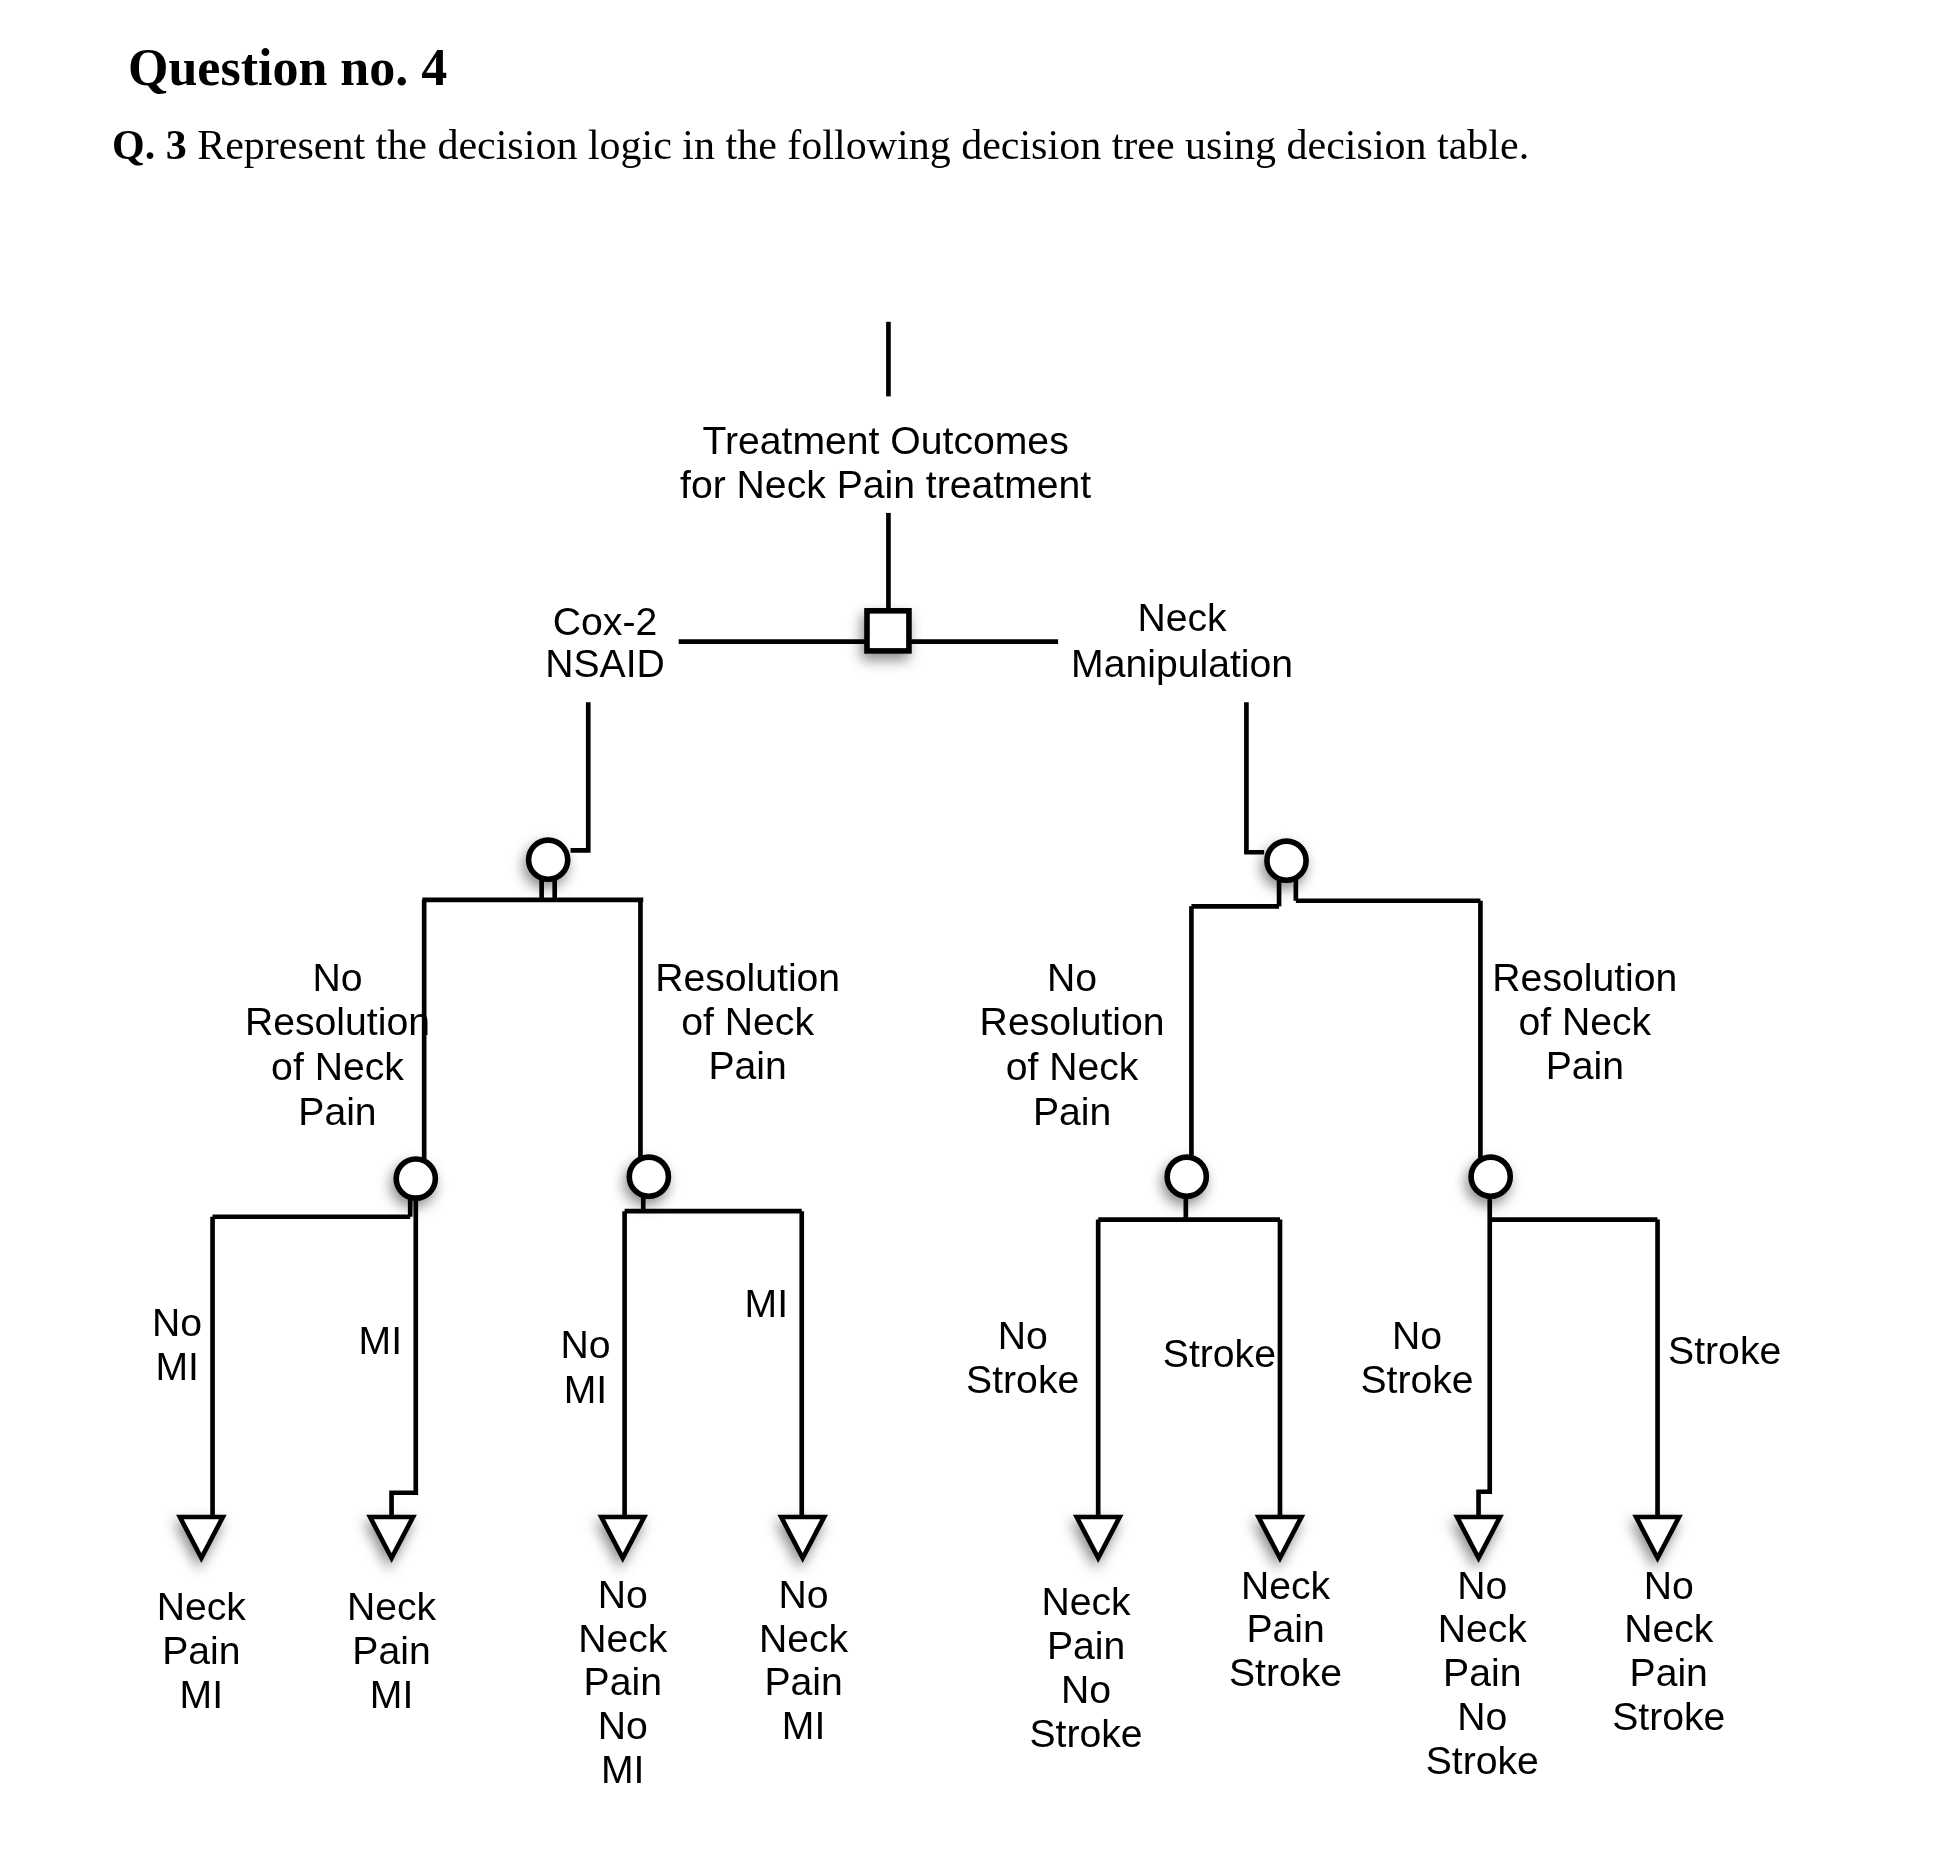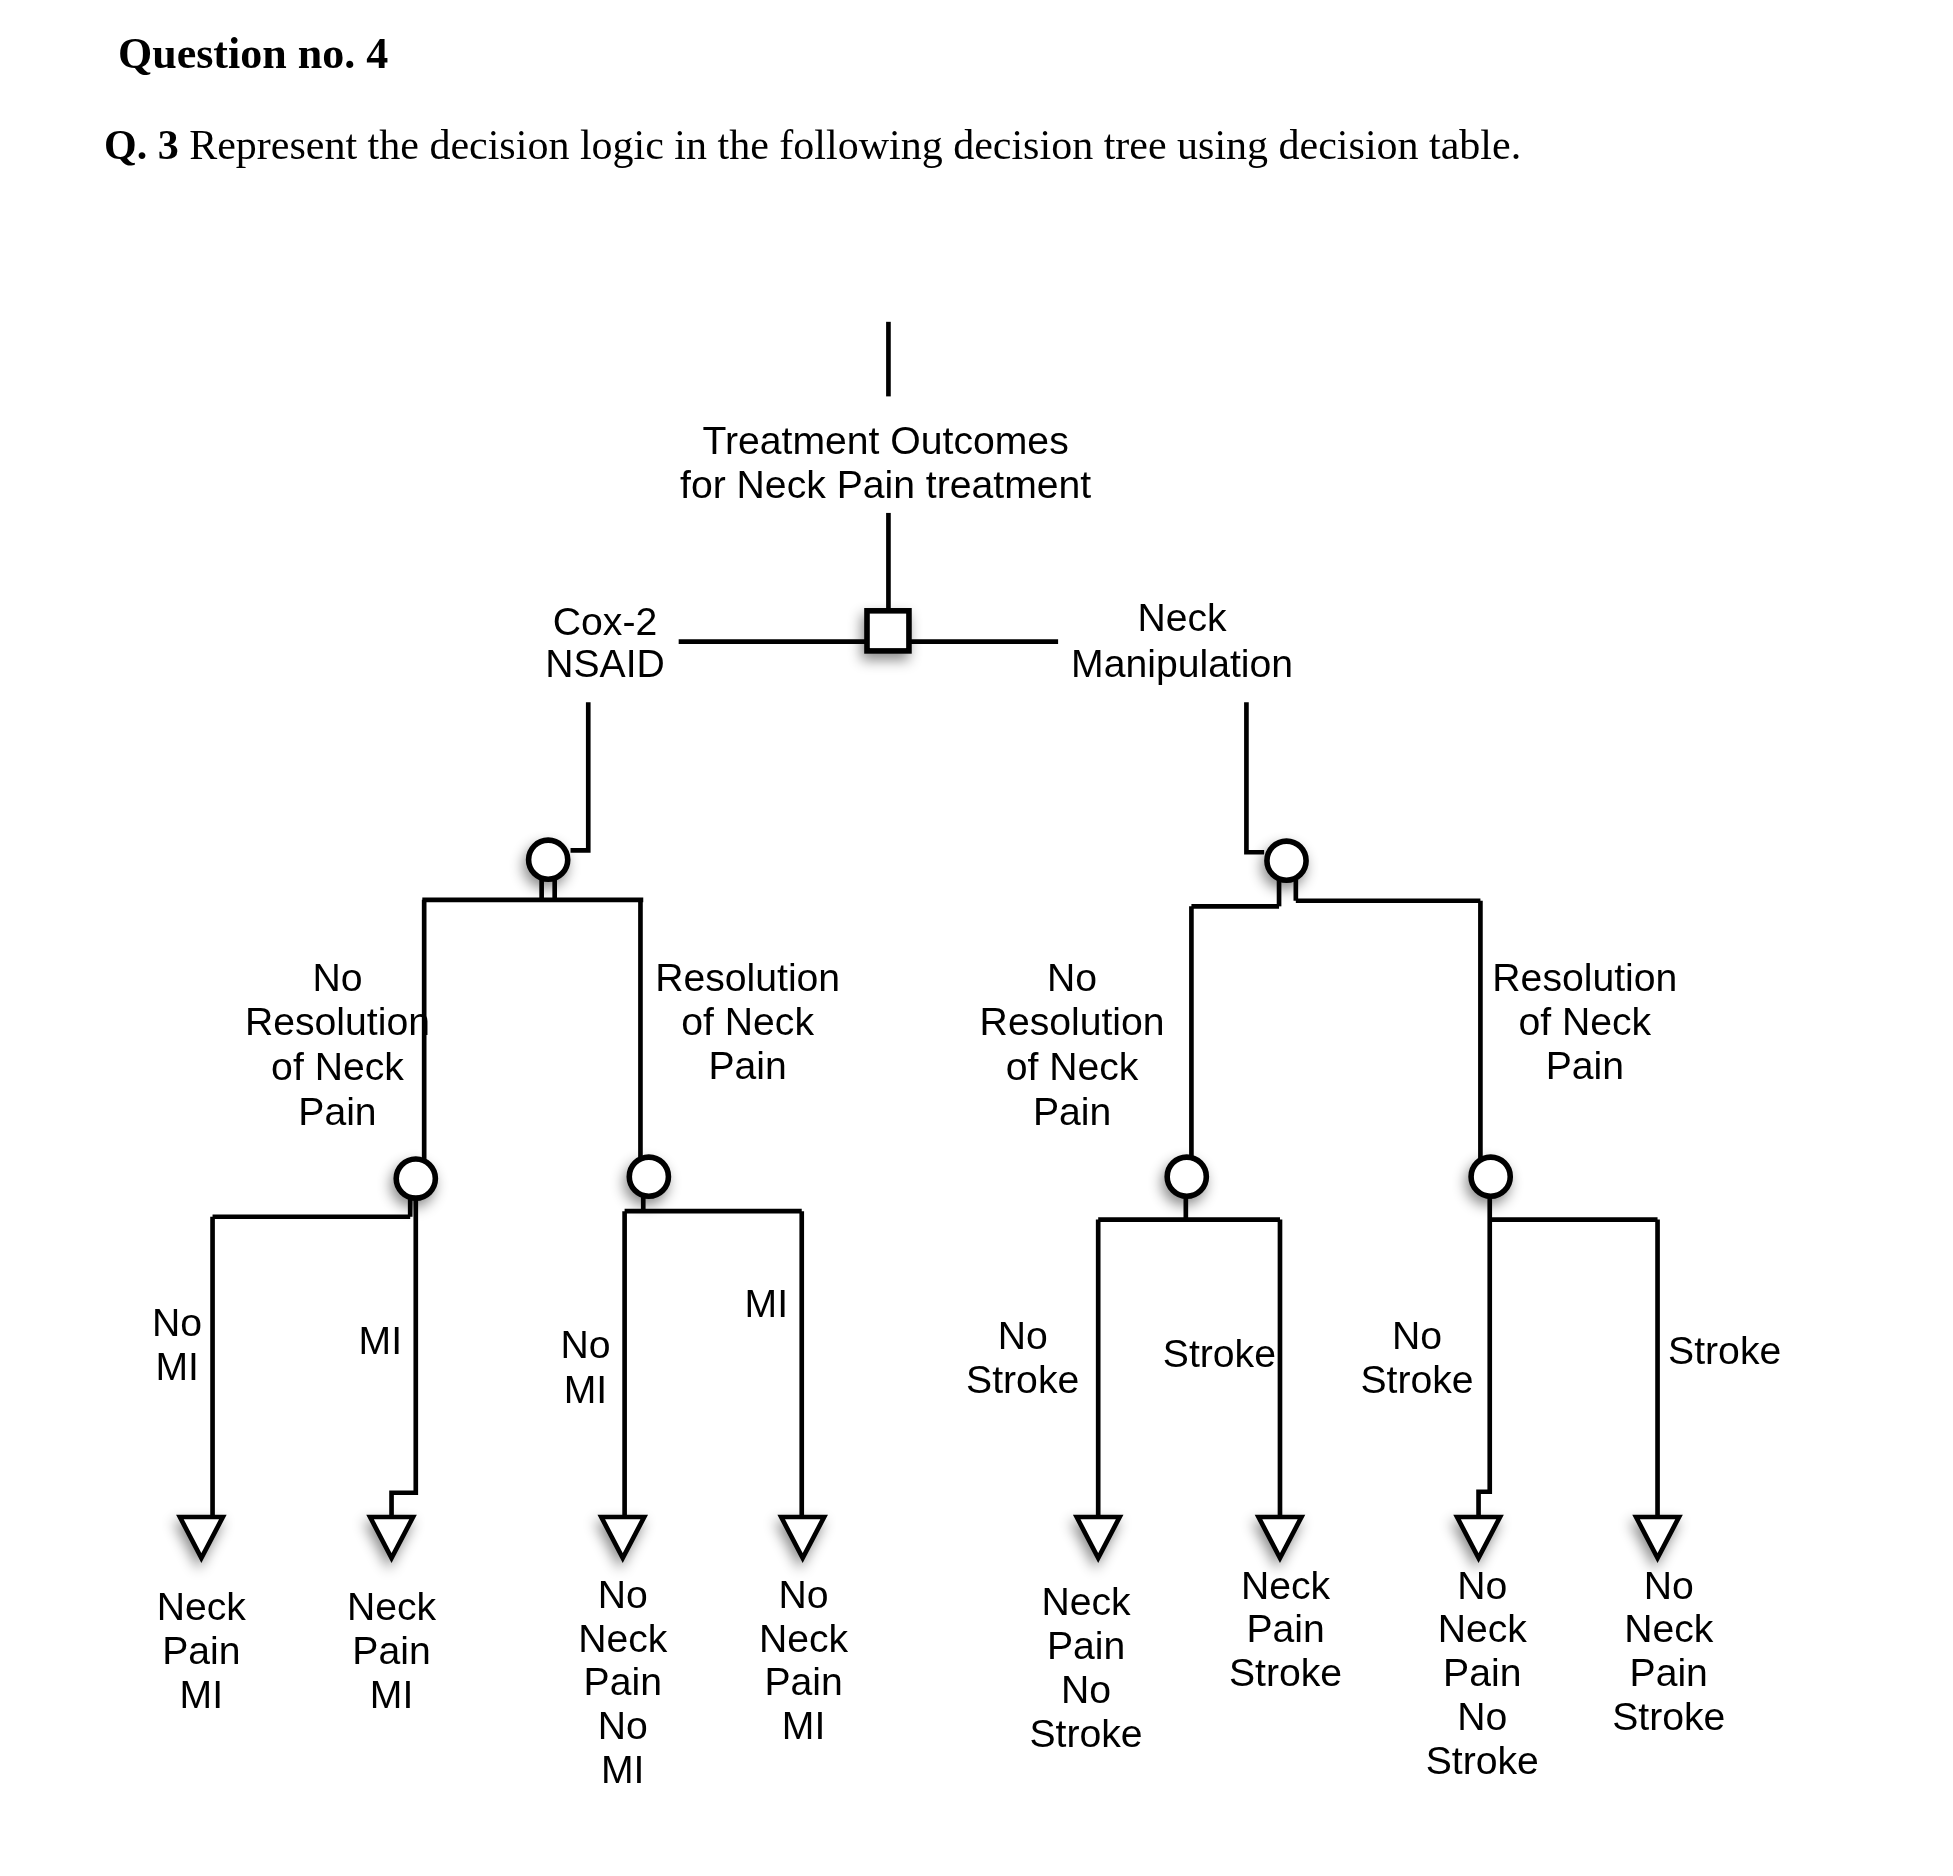--- a/index.html
+++ b/index.html
@@ -1,24 +1,24 @@
 <!DOCTYPE html>
 <html style="font-size:15px"><head>
 <meta charset="utf-8">
 <style>
   html,body{margin:0;padding:0;background:#ffffff;}
   body{width:1954px;height:1877px;position:relative;font-family:"Liberation Sans",sans-serif;}
   .doc{position:absolute;inset:0;background:#ffffff;overflow:hidden;}
   .heading{
-    position:absolute;left:112px;top:22.4px;margin:6px;
+    position:absolute;left:112px;top:22.4px;margin:16px;
     font-family:"Liberation Serif",serif;font-weight:bold;
-    font-size:44px;color:#000;letter-spacing:0px;
+    font-size:52px;color:#000;letter-spacing:0px;
   }
   .question{
-    position:absolute;left:104px;top:121px;margin:0;
+    position:absolute;left:112px;top:121px;margin:0;
     font-family:"Liberation Serif",serif;font-size:42px;color:#000;
     white-space:pre;
   }
   .question b{font-weight:bold;}
   #tree-svg{position:absolute;left:0;top:0;width:1954px;height:1877px;}
   #tree-svg text{
     font-family:"Liberation Sans",sans-serif;
     font-size:42px;fill:#000;
   }
 </style>

